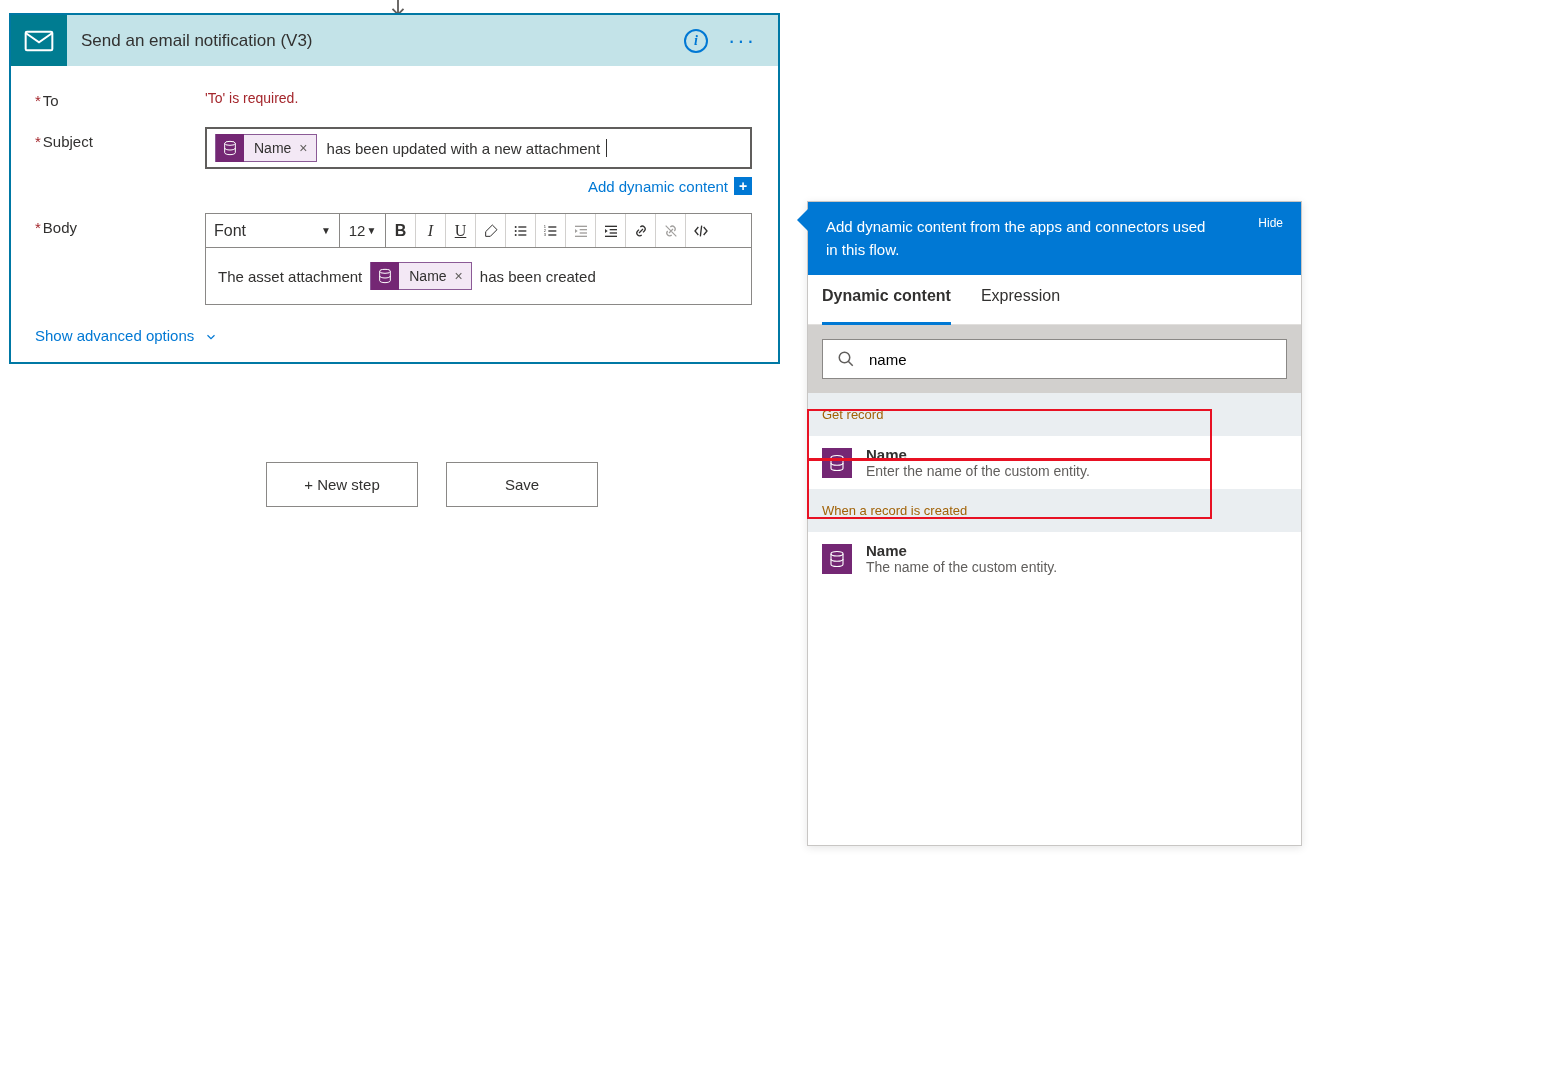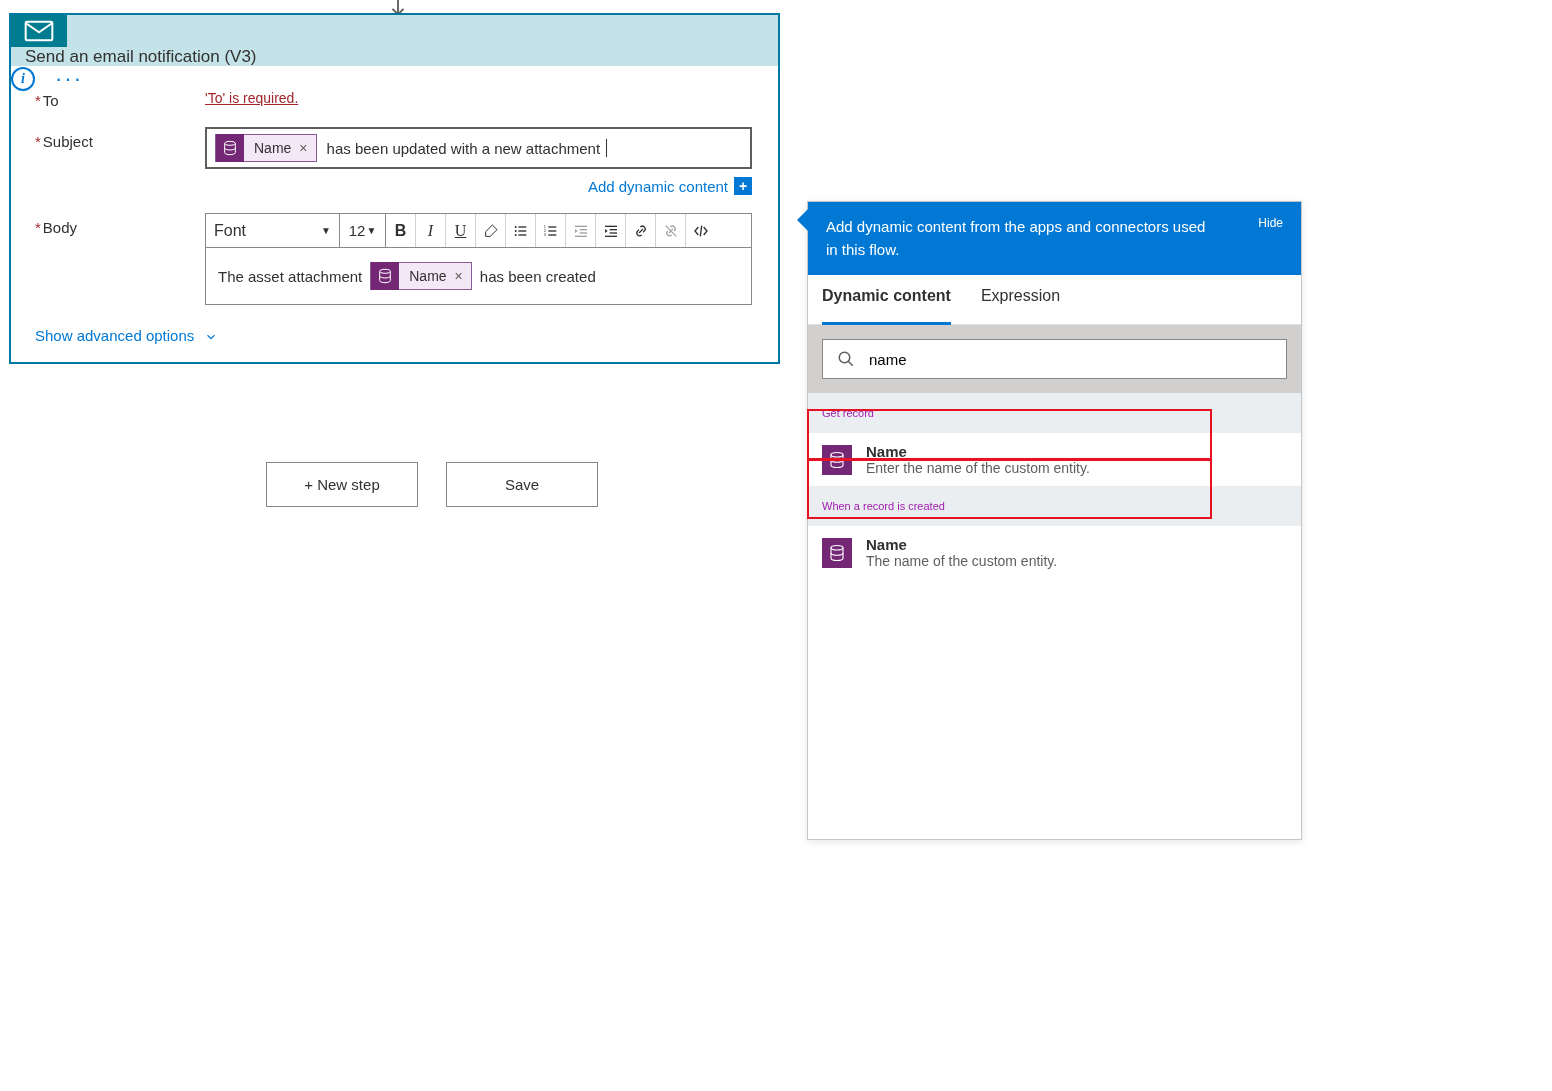--- a/index.html
+++ b/index.html
@@ -4,37 +4,37 @@
   <style>
     * { box-sizing: border-box; margin: 0; padding: 0; }
     body { font-family: "Segoe UI", Arial, sans-serif; font-size: 14px; color: #323130; background: #fff; position: relative; width: 1552px; height: 1091px; }
 
     
     .arrow-down { position: absolute; left: 387px; top: -3px; color: #605e5c; font-size: 22px; }
 
     
     .card { position: absolute; left: 9px; top: 13px; width: 771px; border: 2px solid #0078a4; background: #fff; }
 
-    .card-header { background: #c3e3e8; height: 51px; display: flex; align-items: stretch; flex-direction: column; }
+    .card-header { background: #c3e3e8; height: 51px; display: flex; align-items: stretch; }
     .card-icon-box { width: 56px; background: #007c91; display: flex; align-items: center; justify-content: center; }
     .card-icon-box svg { width: 32px; height: 32px; }
     .card-title { flex: 1; display: flex; align-items: center; font-size: 17px; color: #323130; padding-left: 14px; }
     .card-actions { display: flex; align-items: center; gap: 20px; padding-right: 22px; }
     .info-icon { width: 24px; height: 24px; border: 2px solid #0078d4; border-radius: 50%; color: #0078d4; font-style: italic; font-family: Georgia, serif; font-size: 14px; font-weight: bold; display: flex; align-items: center; justify-content: center; }
     .more-dots { color: #0078d4; font-size: 22px; letter-spacing: 2px; line-height: 1; cursor: pointer; }
 
     .card-body { padding: 20px 26px 18px 24px; }
 
     .field { display: flex; margin-bottom: 18px; }
     .field-label { width: 170px; font-size: 15px; color: #323130; padding-top: 6px; }
     .field-label .req { color: #a4262c; margin-right: 2px; }
     .field-control { flex: 1; }
 
     .input-to { border: 1px solid #a4262c; height: 42px; width: 100%; padding: 10px 14px; font-size: 15px; color: #666; background: #fff; }
-    .err { color: #a4262c; font-size: 14px; margin-top: 4px; text-decoration: underline; }
+    .err { color: #a4262c; font-size: 14px; margin-top: 4px; }
 
     .subject-box { border: 2px solid #605e5c; background: #fff; min-height: 42px; display: flex; align-items: center; padding: 4px 8px; flex-wrap: wrap; gap: 6px; }
     .token { display: inline-flex; align-items: center; border: 1px solid #8b5a96; background: #f3e8f5; height: 28px; }
     .token-icon { width: 28px; height: 28px; background: #742774; display: flex; align-items: center; justify-content: center; }
     .token-icon svg { width: 16px; height: 16px; }
     .token-label { padding: 0 8px 0 10px; font-size: 14px; color: #323130; }
     .token-x { padding-right: 8px; font-size: 14px; color: #605e5c; cursor: pointer; }
     .subject-box .plain { font-size: 15px; color: #323130; padding-left: 4px; }
     .cursor { border-left: 1px solid #323130; height: 18px; display: inline-block; }
 
@@ -66,21 +66,21 @@
     .panel-header { background: #0078d4; color: #fff; padding: 14px 18px; display: flex; justify-content: space-between; align-items: flex-start; }
     .panel-header-text { font-size: 15px; line-height: 1.5; max-width: 390px; }
     .hide-btn { font-size: 12px; cursor: pointer; }
     .tabs { display: flex; padding: 12px 14px 0; gap: 30px; border-bottom: 1px solid #e1dfdd; height: 50px; }
     .tab { font-size: 16px; color: #323130; padding-bottom: 12px; cursor: pointer; }
     .tab.active { font-weight: 600; border-bottom: 3px solid #0078d4; margin-bottom: -1px; }
     .search-area { background: #d2d0ce; padding: 14px; }
     .search-box { border: 1px solid #8a8886; background: #fff; height: 40px; display: flex; align-items: center; padding: 0 14px; gap: 14px; }
     .search-box svg { width: 18px; height: 18px; }
     .search-box input { border: none; outline: none; font-size: 15px; flex: 1; font-family: inherit; }
-    .section-header { background: #eaeef1; color: #a21caf; font-size: 11px; padding: 14px 14px; }
+    .section-header { background: #eaeef1; color: #a16207; font-size: 13px; padding: 14px 14px; }
     .result-item { display: flex; align-items: center; padding: 10px 14px; gap: 14px; cursor: pointer; background: #fff; }
     .result-icon { width: 30px; height: 30px; background: #742774; display: flex; align-items: center; justify-content: center; flex-shrink: 0; }
     .result-icon svg { width: 18px; height: 18px; }
     .result-text .name { font-size: 15px; color: #323130; font-weight: 600; }
     .result-text .desc { font-size: 14px; color: #605e5c; }
     .highlight { position: absolute; border: 2px solid #e81123; pointer-events: none; }
     .highlight.h1 { left: 807px; top: 409px; width: 405px; height: 51px; }
     .highlight.h2 { left: 807px; top: 459px; width: 405px; height: 60px; }
 
     .caret { font-size: 10px; }

